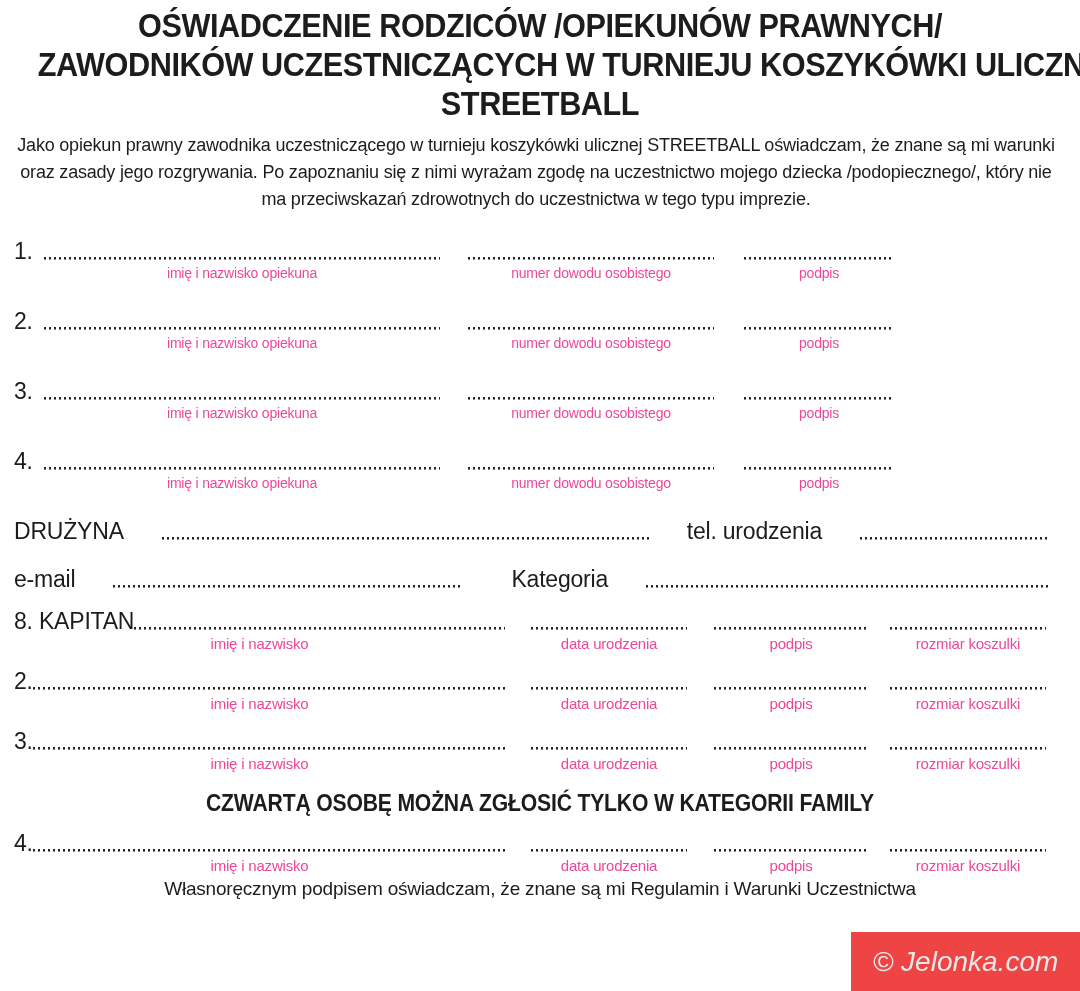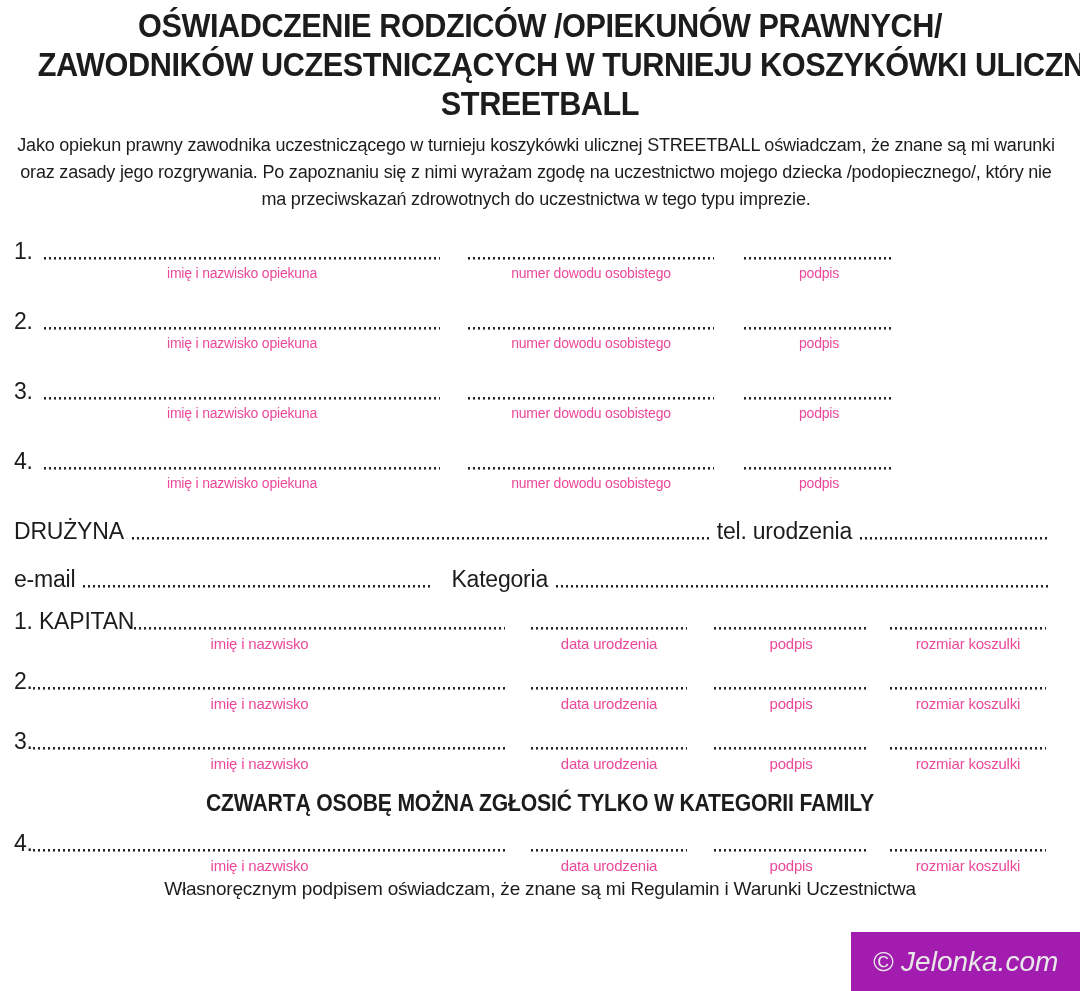--- a/index.html
+++ b/index.html
@@ -44,21 +44,21 @@
   .field { display:flex; flex-direction:column; }
   .flabel { text-align:center; font-size:14px; line-height:17px; margin-top:1px; color:#ec4899; }
   
   .g-rows { margin-top:25px; }
   .g-row { display:flex; margin-left:14px; margin-bottom:26px; align-items:flex-start; }
   .g-num { width:30px; font-size:23px; line-height:26px; }
   .g-name  { width:396px; }
   .g-id    { width:246px; margin-left:28px; }
   .g-sign  { width:150px; margin-left:30px; }
   
-  .line-row { display:flex; margin:22px 30px 0 14px; align-items:stretch; }
+  .line-row { display:flex; margin:22px 30px 0 14px; align-items:stretch;gap:30px; }
   .inline-label { font-size:23px; line-height:26px; white-space:nowrap; }
   .line-row .dotline { height:26px; }
   .grow { flex:1 1 auto; }
   .ml8 { margin-left:8px; } .mr8 { margin-right:8px; } .ml18 { margin-left:18px; }
   .w190 { width:190px; } .w350 { width:350px; }
   
   .p-rows { margin-top:16px; }
   .p-row { display:flex; margin-left:14px; margin-bottom:16px; align-items:flex-start; }
   .p-name  { width:491px; }
   .p-birth { width:156px; margin-left:26px; }
@@ -69,21 +69,21 @@
   .family-note {
     margin-top:4px; text-align:center; white-space:nowrap;
     font-weight:bold; font-size:23px; line-height:30px;
     transform:scaleX(0.92); transform-origin:50% 50%;
   }
   .p-row.last { margin-top:12px; margin-bottom:0; }
   .footer-lines { margin-top:2px; text-align:center; font-size:19px; line-height:25px; }
   
   .watermark {
     position:absolute; left:851px; top:932px; width:229px; height:59px;
-    background:#a21caf;
+    background:#ef4444;
     display:flex; align-items:center; justify-content:center;
   }
   .watermark-text {
     font-style:italic; font-size:28px; color:#e8e8e8;
     white-space:nowrap; letter-spacing:0;
   }
 </style>
 </head>
 <body>
 
@@ -178,21 +178,21 @@
     <div class="dotline w350 ml8"></div>
     <span class="inline-label ml18">Kategoria</span>
     <div class="dotline grow ml8"></div>
   </div>
 
   <div class="p-rows">
 
     <div class="p-row">
       <div class="field p-name">
         <div class="toprow">
-          <span class="prefix">1. KAPITAN</span>
+          <span class="prefix">8. KAPITAN</span>
           <div class="dotline"></div>
         </div>
         <div class="flabel">imię i nazwisko</div>
       </div>
       <div class="field p-birth">
         <div class="dotline"></div>
         <div class="flabel">data urodzenia</div>
       </div>
       <div class="field p-sign">
         <div class="dotline"></div>

